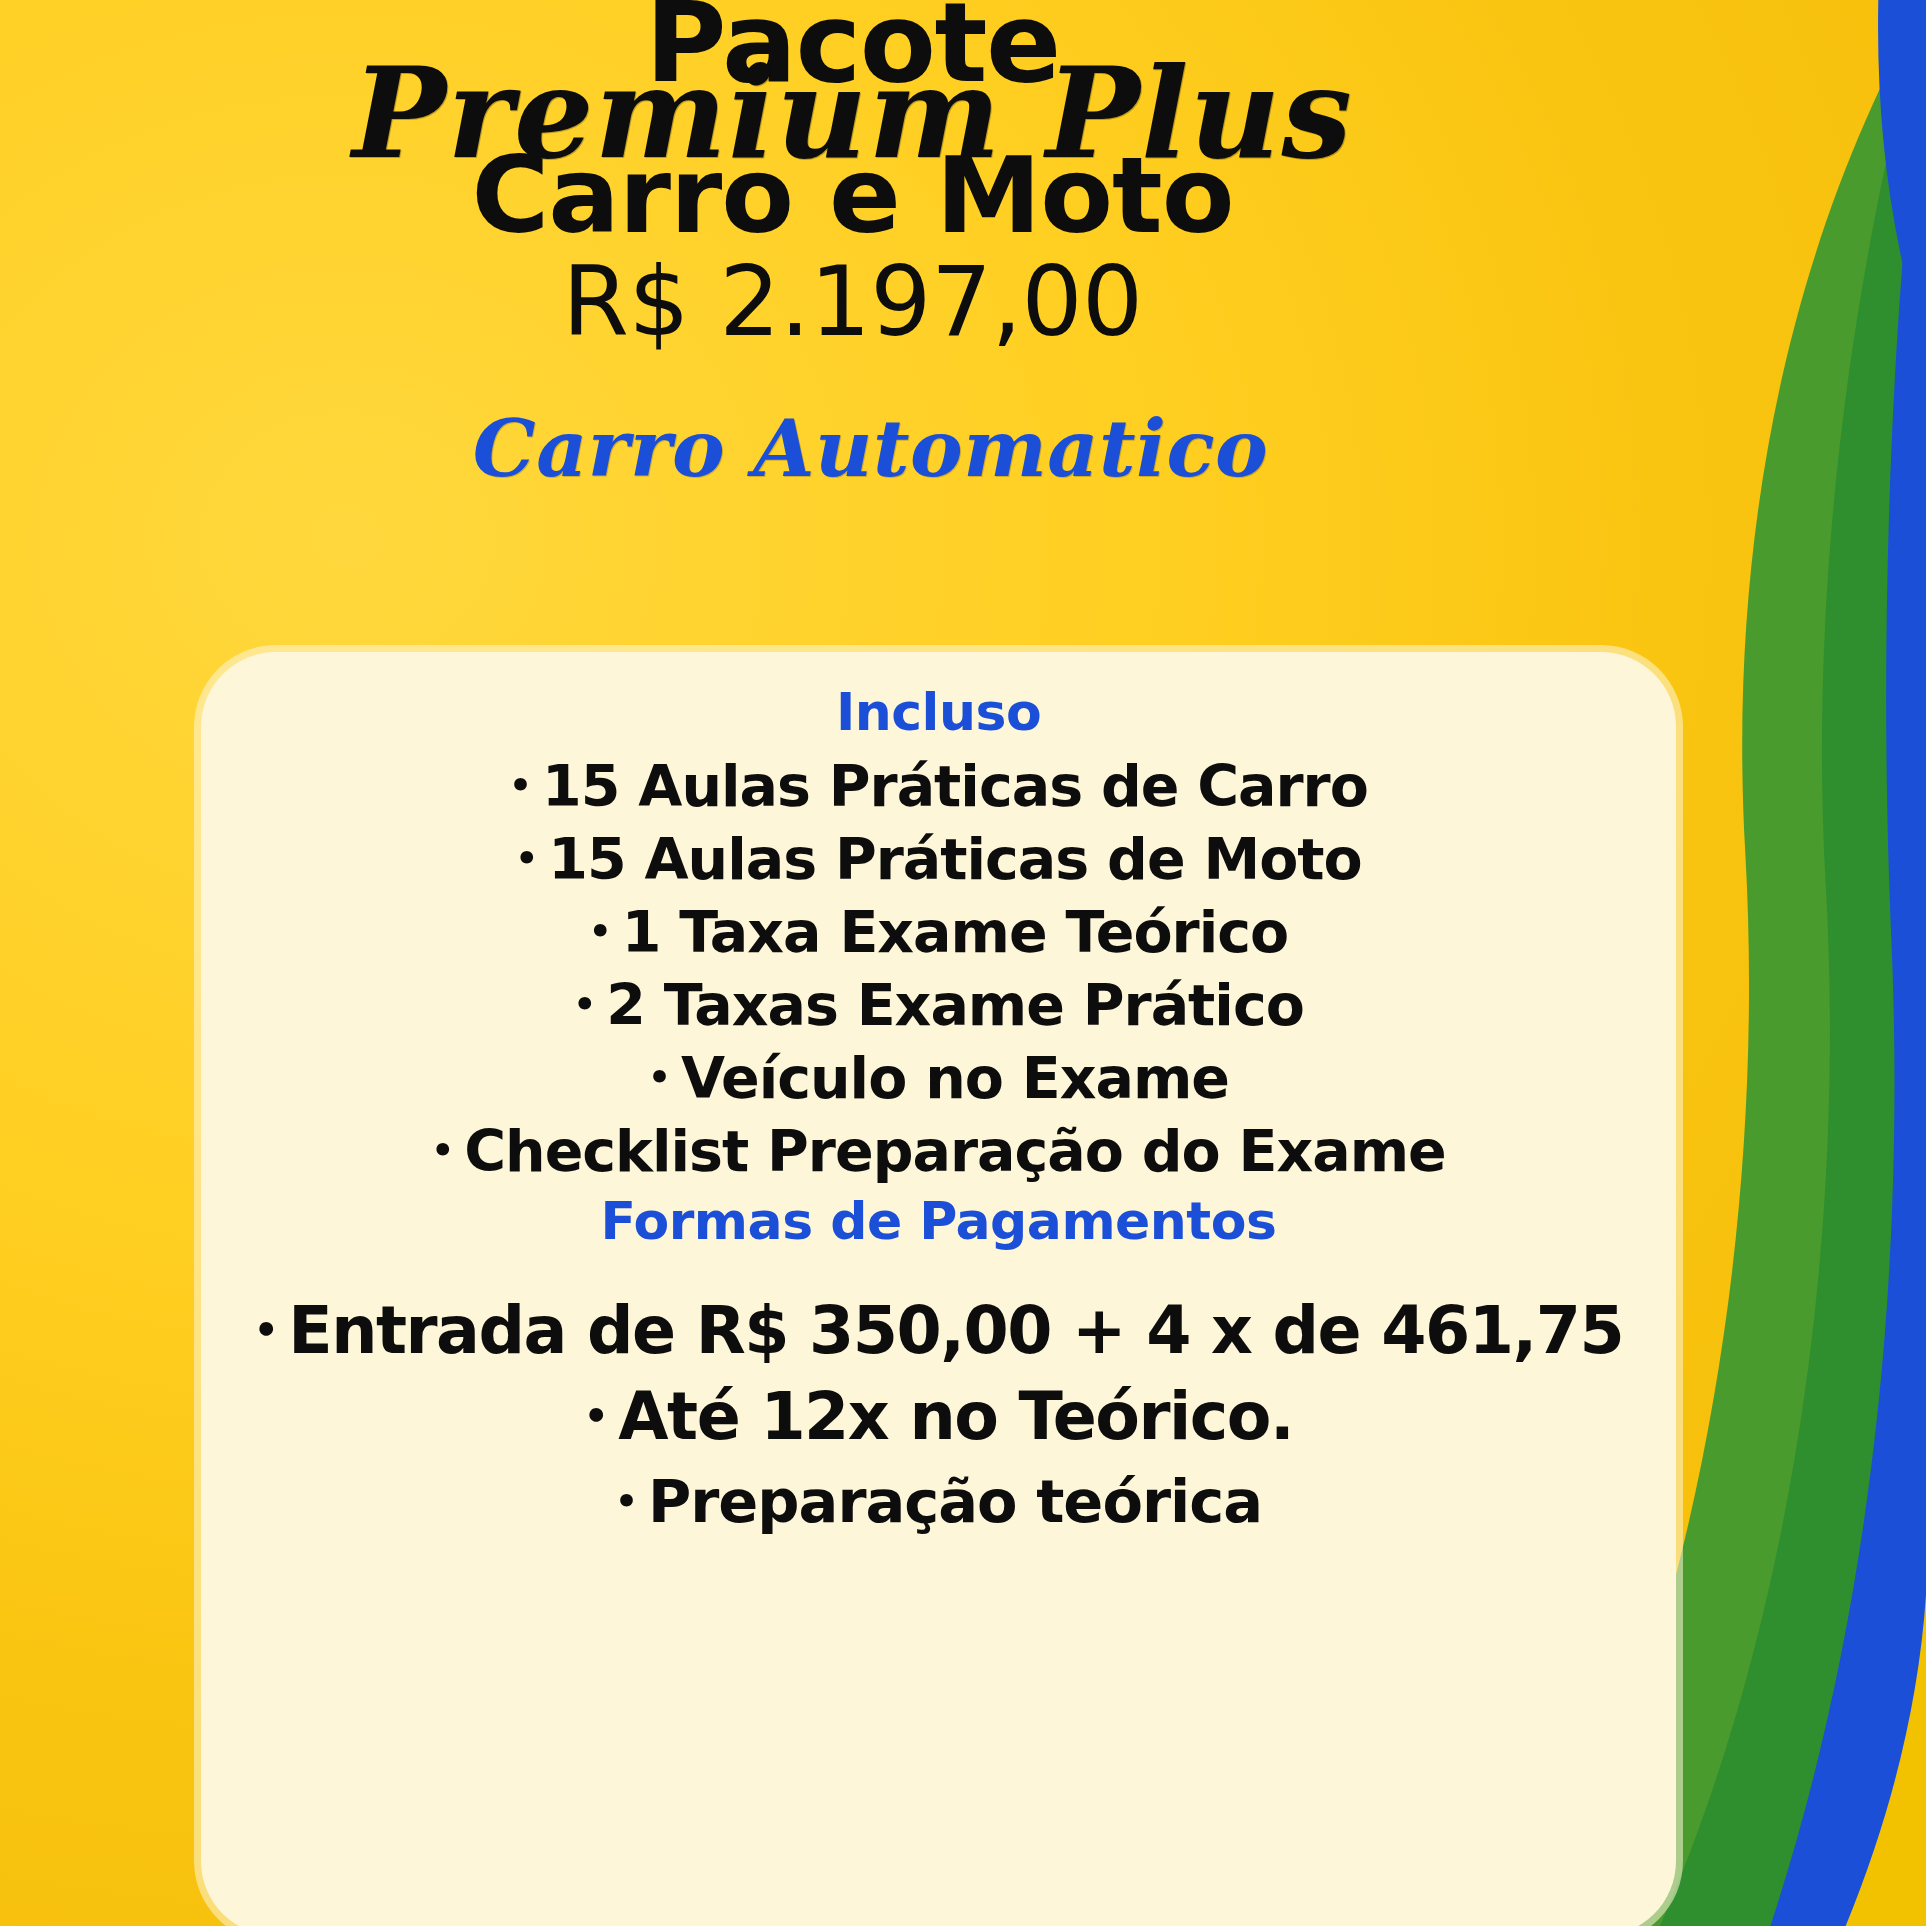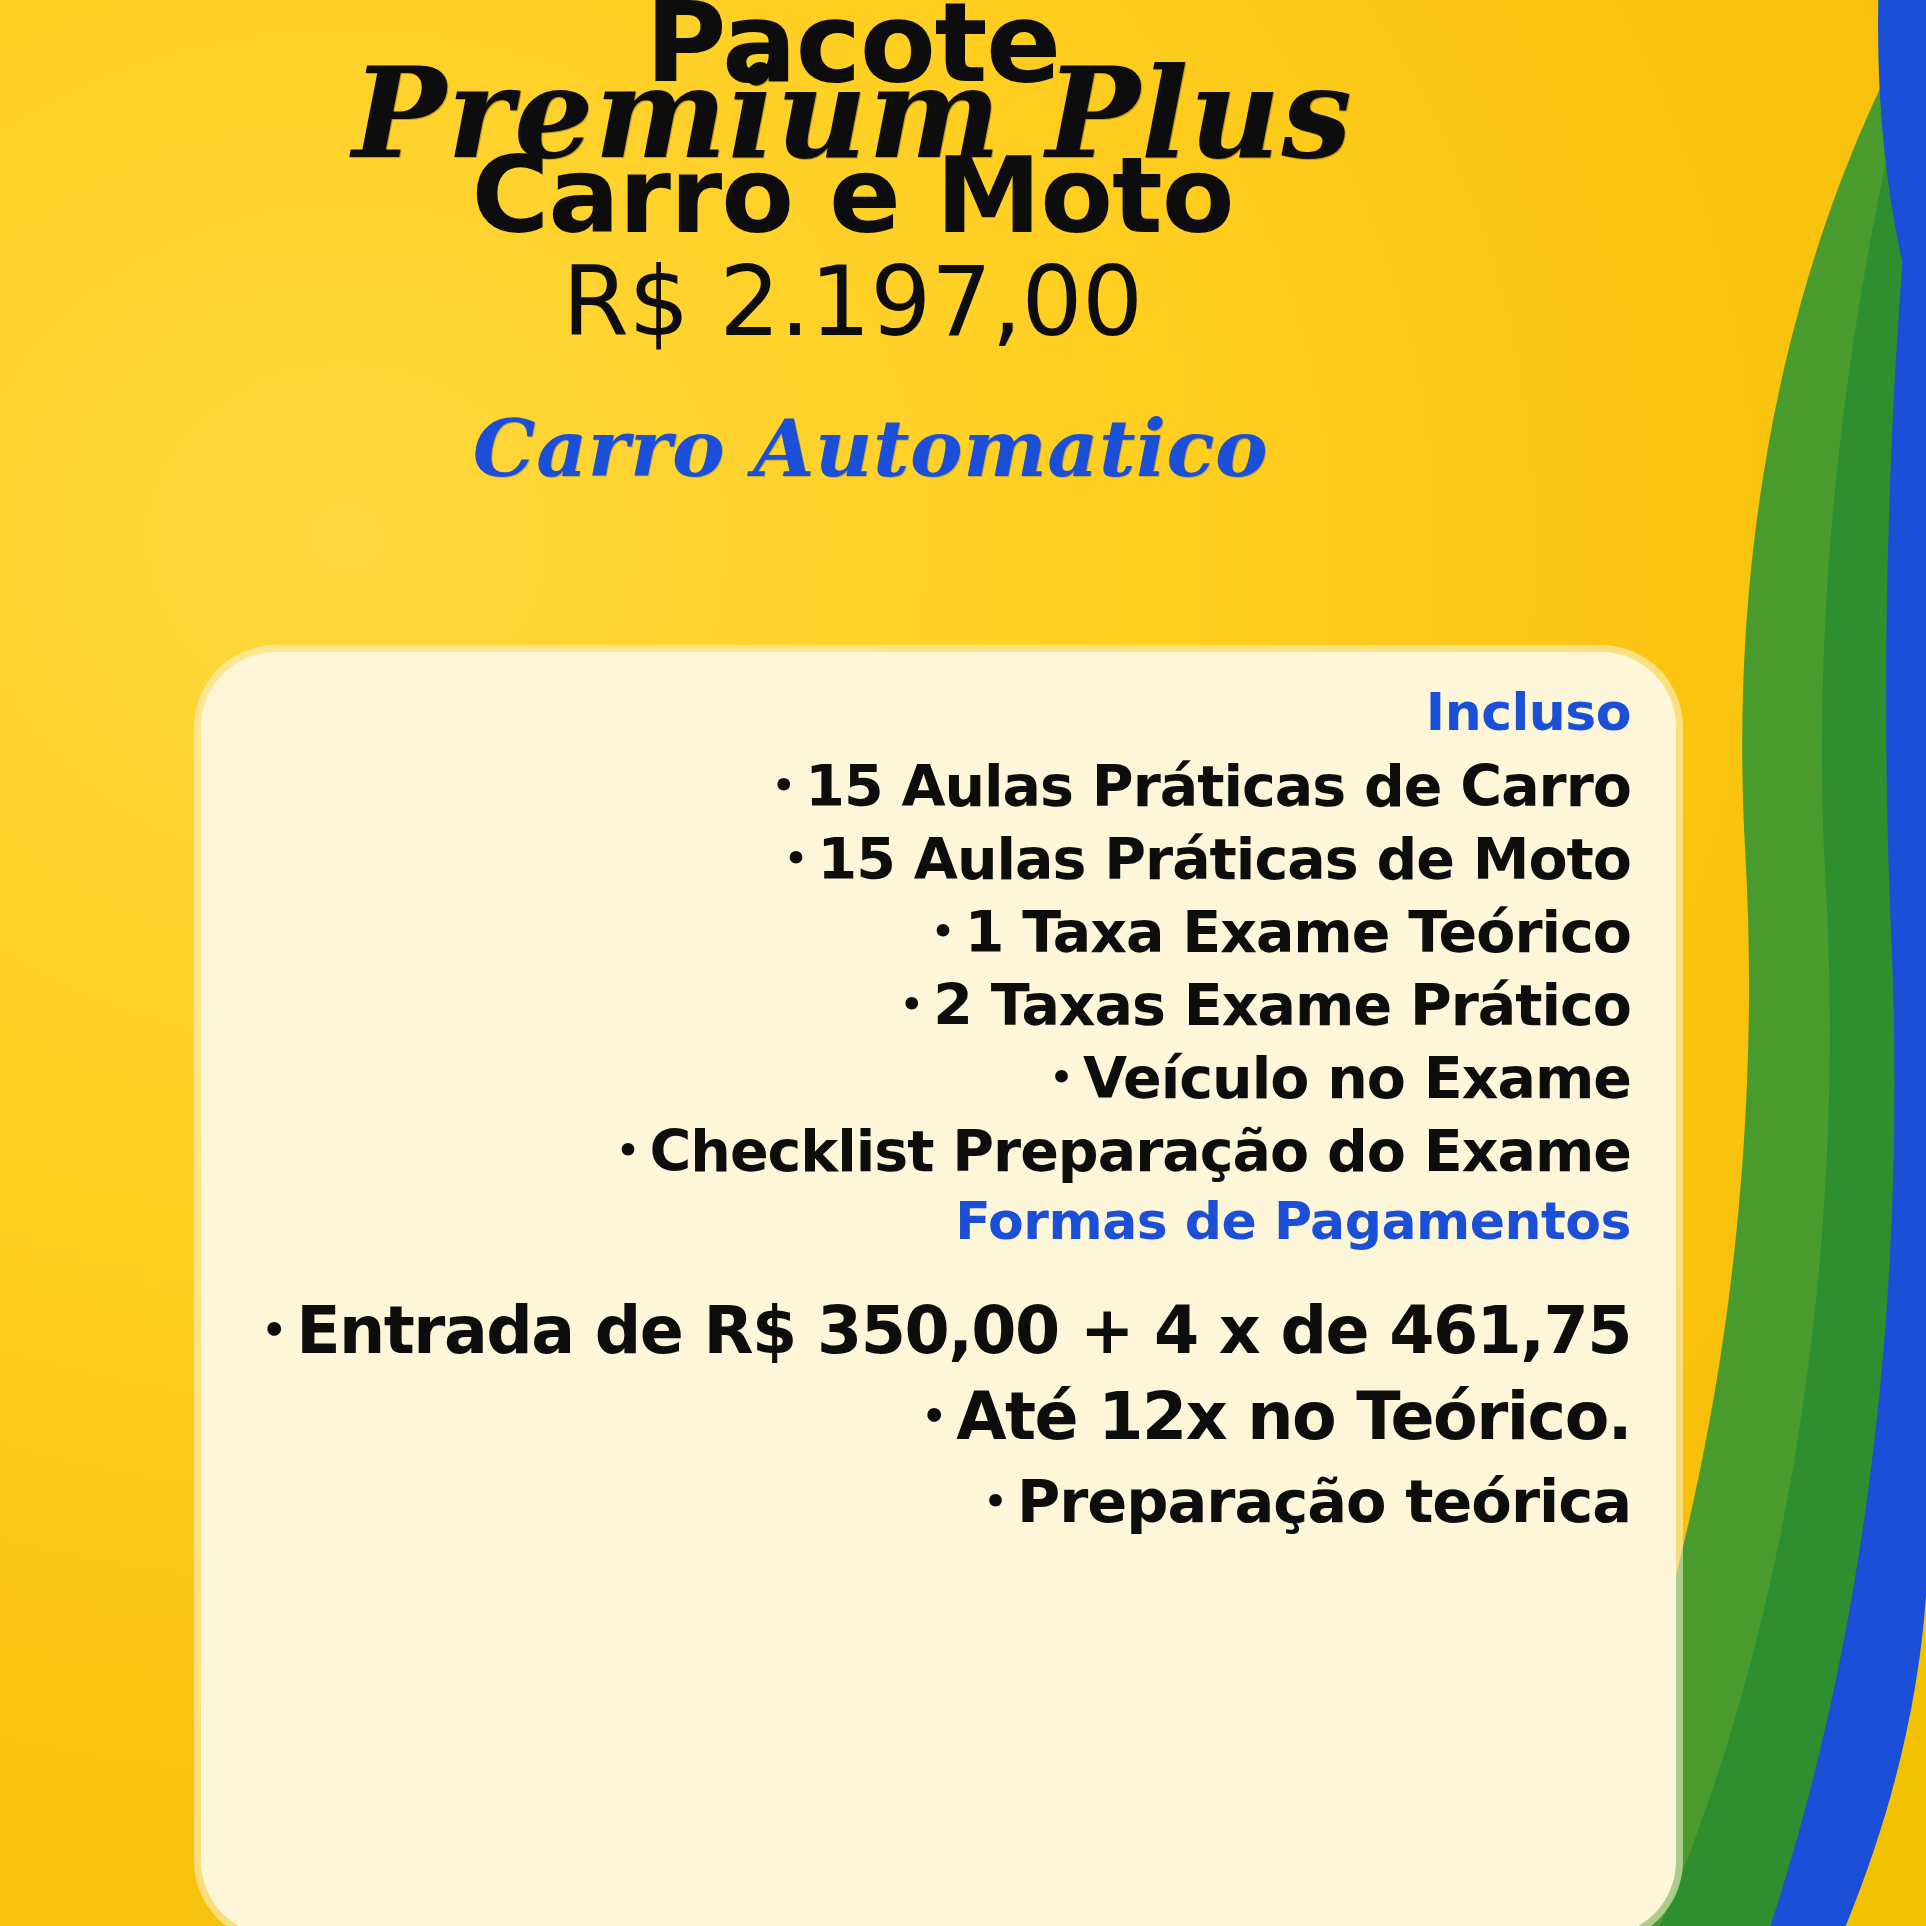--- a/index.html
+++ b/index.html
@@ -117,42 +117,40 @@
     text-align: center;
   }
 
   .sec-title {
     font-family: "DejaVu Sans", sans-serif;
     font-weight: bold;
     font-size: 52px;
     color: #1b4fd8;
     letter-spacing: -0.5px;
     margin: 0;
-    text-align: right;
   }
 
   .sec-title.pay { margin-top: 3px; }
   .sec-title.bonus { margin-top: 64px; }
 
   ul.list {
     list-style: none;
     margin: 8px 0 0 0;
     padding: 0;
     text-align: center;
   }
 
   ul.list li {
     font-family: "DejaVu Sans", sans-serif;
     font-weight: bold;
     font-size: 57px;
     line-height: 1.28;
     color: #0d0d0d;
     letter-spacing: -1px;
     white-space: nowrap;
-    text-align: right;
   }
 
   ul.list li .bullet {
     display: inline-block;
     font-size: 36px;
     line-height: 1;
     vertical-align: 8px;
     margin-right: 11px;
     color: #0d0d0d;
   }

